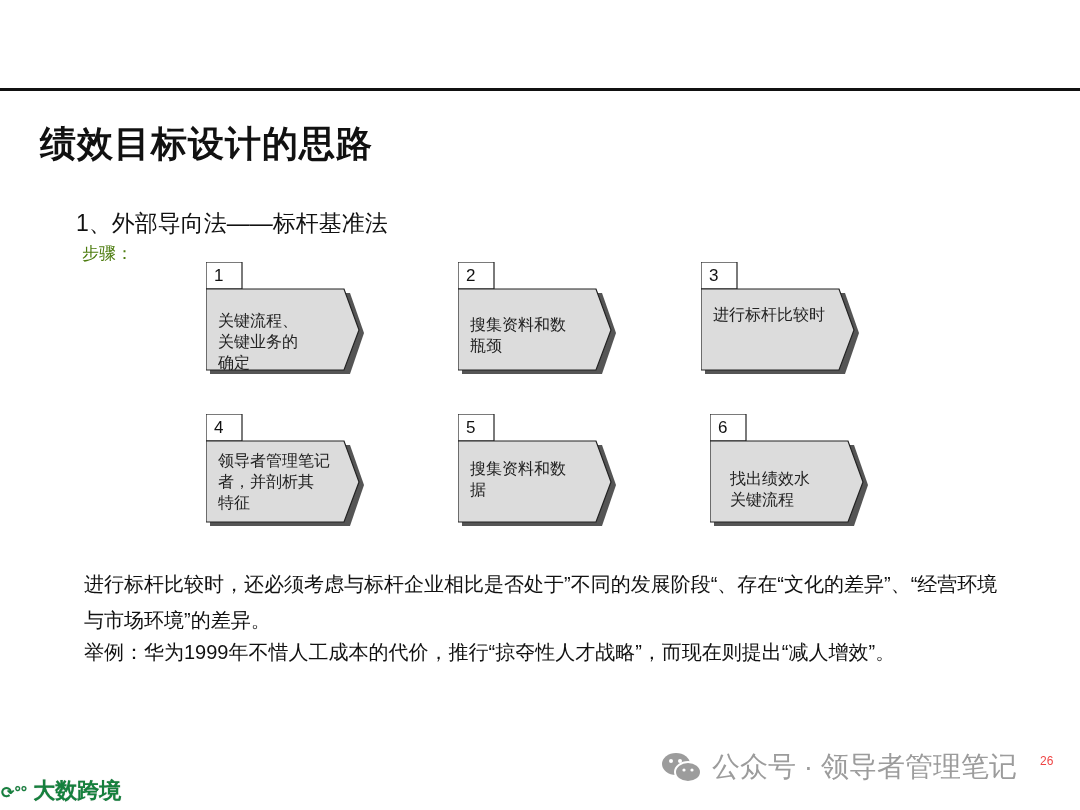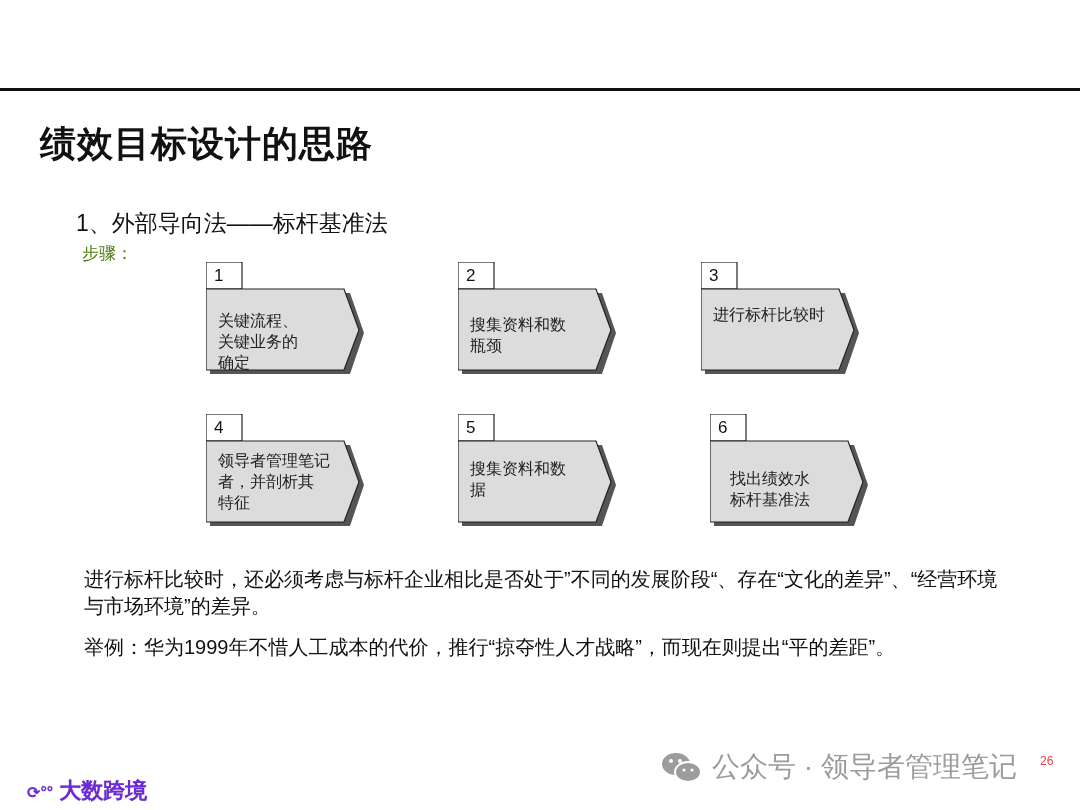--- a/index.html
+++ b/index.html
@@ -6,22 +6,22 @@
   body { width:1080px; height:810px; background:#ffffff; position:relative; overflow:hidden;
          font-family: "Liberation Sans", "DejaVu Sans", sans-serif; color:#111; }
   .top-rule { position:absolute; left:0; top:88px; width:1080px; height:3px; background:#111; }
   .title { position:absolute; left:40px; top:120px; font-size:36px; font-weight:bold; color:#111; letter-spacing:1px; }
   .subtitle { position:absolute; left:76px; top:208px; font-size:23px; color:#111; }
   .steps-label { position:absolute; left:82px; top:242px; font-size:17px; color:#4d7c0f; }
   .step { position:absolute; width:160px; height:112px; }
   .step svg { position:absolute; left:0; top:0; }
   .step .num { position:absolute; left:0; top:0; width:36px; height:26px; font-size:17px; line-height:27px; padding-left:8px; box-sizing:border-box; color:#111; }
   .step .txt { position:absolute; left:12px; font-size:16px; line-height:21px; color:#222; width:125px; }
-  .para { position:absolute; left:84px; font-size:20px; line-height:27px; color:#111; width:920px; }
-  .watermark-left { position:absolute; left:27px; top:776px; font-size:22px; color:#6d28d9; font-weight:bold;
+  .para { position:absolute; left:84px; font-size:20px; line-height:36px; color:#111; width:920px; }
+  .watermark-left { position:absolute; left:1px; top:776px; font-size:22px; color:#15803d; font-weight:bold;
                     text-shadow: 0 0 1px #bbb; text-align: right; }
   .watermark-right { position:absolute; left:660px; top:748px; font-size:28px; color:#9c9c9c; display:flex; align-items:center; gap:8px; }
   .wechat-icon { width:44px; height:34px; position:relative; }
   .page-num { position:absolute; left:1040px; top:754px; font-size:12px; color:#ef4444; }
 </style>
 </head>
 <body>
 
 <div class="top-rule"></div>
 <div class="title">绩效目标设计的思路</div>
@@ -96,26 +96,26 @@
 
 <div class="step" style="left:710px; top:414px;">
   <svg width="160" height="112">
     <polygon points="4,31 144,31 158,71 144,112 4,112" fill="#555"></polygon>
     <rect x="0" y="0" width="36" height="27" fill="#fff" stroke="#222" stroke-width="1.2"></rect>
     <polygon points="0,27 138,27 153,68 138,108 0,108" fill="#dcdcdc" stroke="#222" stroke-width="1.2"></polygon>
   </svg>
   <div class="num">6</div>
   <div class="txt" style="top:54px; left:20px;">
     <div>找出绩效水</div>
-      <div>标杆基准法</div>
+      <div>关键流程</div>
   </div>
 </div>
 
 <div class="para" style="top:566px;">进行标杆比较时，还必须考虑与标杆企业相比是否处于”不同的发展阶段“、存在“文化的差异”、“经营环境与市场环境”的差异。</div>
-<div class="para" style="top:634px;">举例：华为1999年不惜人工成本的代价，推行“掠夺性人才战略”，而现在则提出“平的差距”。</div>
+<div class="para" style="top:634px;">举例：华为1999年不惜人工成本的代价，推行“掠夺性人才战略”，而现在则提出“减人增效”。</div>
 
 <div class="watermark-left">
   <span style="font-size:16px;">⟳°°</span>
   <span>大数跨境</span>
 </div>
 
 <div class="watermark-right">
   <div class="wechat-icon">
     <svg width="44" height="34">
       <ellipse cx="16" cy="14" rx="14" ry="11" fill="#9c9c9c"></ellipse>

